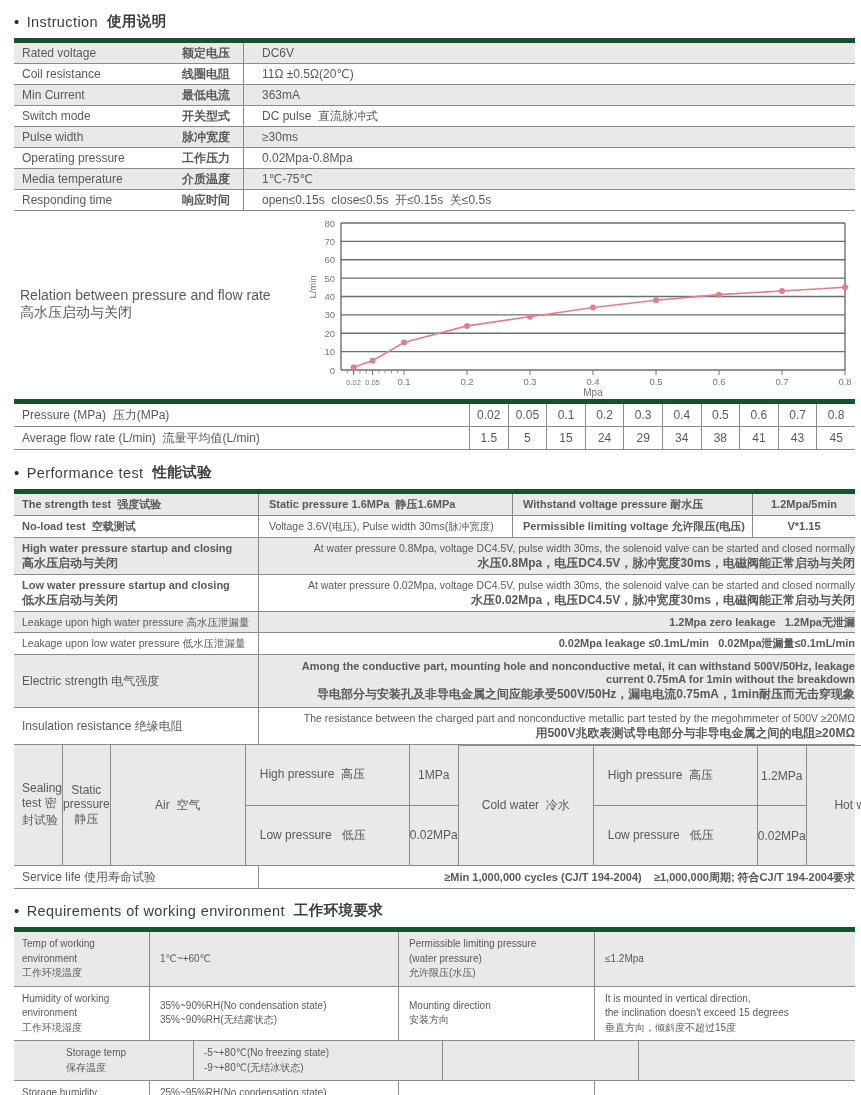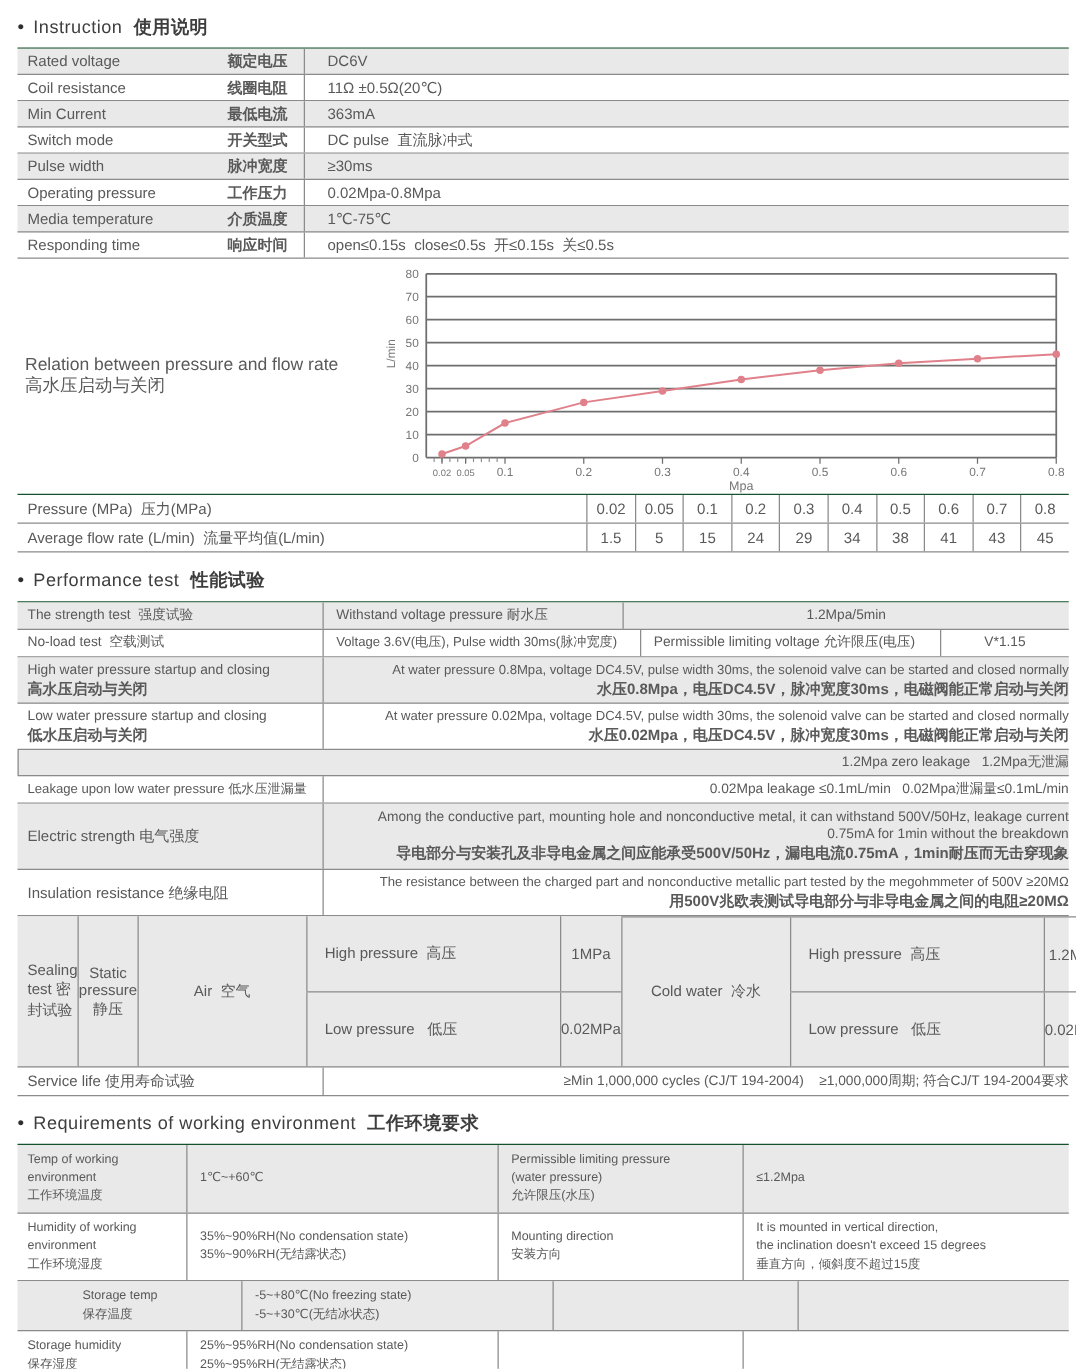--- a/index.html
+++ b/index.html
@@ -7,21 +7,21 @@
     width:861px;height:1095px;background:#ffffff;
     font-family:"Liberation Sans","DejaVu Sans",sans-serif;
     color:#595959;font-size:12px;overflow:hidden;
   }
   .page{padding:6px 6px 0 14px;width:841px;}
   
   .sec-title{display:flex;align-items:center;margin:6px 0 7px 0;color:#3e3e3e;font-size:14.5px;letter-spacing:.4px;}
   .sec-title .bullet{font-size:15px;margin-right:7px;color:#2e2e2e;}
   .sec-title .zh{margin-left:9px;font-weight:bold;}
   
-  .tbl{border-top:1px solid #14532d;}
+  .tbl{border-top:5px solid #14532d;}
   .row{display:flex;align-items:stretch;border-bottom:1px solid #8b8b8b;box-sizing:border-box;}
   .gray{background:#e9e9e9;}
   .bl{border-left:1px solid #8b8b8b;}
   .cell{display:flex;flex-direction:column;justify-content:center;box-sizing:border-box;}
   .ws{white-space:pre-wrap;}
   
   .i-row{height:21px;}
   .i-en{width:168px;padding-left:8px;}
   .i-zh{width:61px;font-weight:bold;}
   .i-val{flex:1;padding-left:18px;}
@@ -29,40 +29,40 @@
   .chart-wrap{position:relative;height:188px;}
   .chart-caption{position:absolute;left:6px;top:76px;line-height:17px;font-size:14px;}
   #chart-svg{position:absolute;left:291px;top:4px;}
   #chart-svg text{font-family:"Liberation Sans","DejaVu Sans",sans-serif;fill:#767676;}
   
   .f-row{height:23px;}
   .f-label{width:455px;padding-left:8px;justify-content:center;}
   .f-val{flex:1;align-items:center;text-align:center;}
   
   .p-c1{width:244px;padding-left:8px;}
-  .sm{font-size:11px;line-height:13px;}
+  .sm{font-size:11px;line-height:13px;font-weight:bold;}
   .xs{font-size:10.5px;line-height:12.5px;}
   .p-r12{height:22px;}
   .p12-c2{width:254px;padding-left:10px;}
   .p12-c3{width:240px;padding-left:10px;}
   .p12-c4{flex:1;align-items:center;text-align:center;}
   .p-content{flex:1;padding-left:10px;text-align:right;}
   .zh-line{font-size:12px;line-height:16px;font-weight:bold;}
   .en-line{line-height:13px;}
   
   .seal-c2{width:150px;align-items:center;text-align:center;}
   .media-col{flex:1;display:flex;flex-direction:row;}
   .media-group{display:flex;flex:1;}
   .media-group + .media-group{border-top:1px solid #8b8b8b;}
   .media-name{width:135px;align-items:center;text-align:center;}
   .pl-rows{flex:1;display:flex;flex-direction:column;}
   .pl-row{display:flex;height:20px;flex:1;}
   .pl-row + .pl-row{border-top:1px solid #8b8b8b;}
   .pl-label{width:164px;padding-left:14px;justify-content:center;}
-  .pl-value{flex:1;align-items:center;text-align:left;justify-content:center;display:flex;margin-left:39px;}
+  .pl-value{flex:1;align-items:center;text-align:left;justify-content:center;display:flex;}
   
   .e-c1{width:135px;padding:5px 4px 5px 8px;}
   .e-c2{width:249px;padding:5px 4px 5px 10px;}
   .e-c3{width:196px;padding:5px 4px 5px 10px;}
   .e-c4{flex:1;padding:5px 4px 5px 10px;}
   .e-line{font-size:10px;line-height:14.5px;}
 </style>
 </head>
 <body>
 
@@ -220,20 +220,21 @@
   <div class="sec-title" style="margin-top:13px;">
     <span class="bullet">•</span>
     <span>Performance test</span>
     <span class="zh">性能试验</span>
   </div>
 
   <div class="tbl">
 
     <div class="row p-r12 gray">
       <div class="cell p-c1 sm ws">The strength test  强度试验</div>
+      <div class="cell p12-c2 bl sm ws">Static pressure 1.6MPa  静压1.6MPa</div>
       <div class="cell p12-c3 bl sm ws">Withstand voltage pressure 耐水压</div>
       <div class="cell p12-c4 bl sm">1.2Mpa/5min</div>
     </div>
 
     <div class="row p-r12">
       <div class="cell p-c1 sm ws">No-load test  空载测试</div>
       <div class="cell p12-c2 bl xs ws">Voltage 3.6V(电压), Pulse width 30ms(脉冲宽度)</div>
       <div class="cell p12-c3 bl sm ws">Permissible limiting voltage 允许限压(电压)</div>
       <div class="cell p12-c4 bl sm">V*1.15</div>
     </div>
@@ -254,20 +255,21 @@
         <div class="en-line sm">Low water pressure startup and closing</div>
         <div class="zh-line">低水压启动与关闭</div>
       </div>
       <div class="cell p-content bl">
         <div class="en-line xs">At water pressure 0.02Mpa, voltage DC4.5V, pulse width 30ms, the solenoid valve can be started and closed normally</div>
         <div class="zh-line">水压0.02Mpa，电压DC4.5V，脉冲宽度30ms，电磁阀能正常启动与关闭</div>
       </div>
     </div>
 
     <div class="row gray" style="height:21px;">
+      <div class="cell p-c1 xs ws">Leakage upon high water pressure 高水压泄漏量</div>
       <div class="cell p-content bl ws sm">1.2Mpa zero leakage   1.2Mpa无泄漏</div>
     </div>
 
     <div class="row" style="height:22px;">
       <div class="cell p-c1 xs ws">Leakage upon low water pressure 低水压泄漏量</div>
       <div class="cell p-content bl ws sm">0.02Mpa leakage ≤0.1mL/min   0.02Mpa泄漏量≤0.1mL/min</div>
     </div>
 
     <div class="row gray" style="min-height:53px;">
       <div class="cell p-c1 ws">Electric strength 电气强度</div>
@@ -382,21 +384,21 @@
         <div class="e-line">垂直方向，倾斜度不超过15度</div>
       </div>
     </div>
     <div class="row gray" style="min-height:38px;padding-left:44px;">
       <div class="cell e-c1">
         <div class="e-line">Storage temp</div>
         <div class="e-line">保存温度</div>
       </div>
       <div class="cell e-c2 bl">
         <div class="e-line">-5~+80℃(No freezing state)</div>
-        <div class="e-line">-5~+30℃(无结冰状态)</div>
+        <div class="e-line">-9~+80℃(无结冰状态)</div>
       </div>
       <div class="cell e-c3 bl"></div>
       <div class="cell e-c4 bl"></div>
     </div>
     <div class="row" style="min-height:40px;">
       <div class="cell e-c1">
         <div class="e-line">Storage humidity</div>
         <div class="e-line">保存湿度</div>
       </div>
       <div class="cell e-c2 bl">

